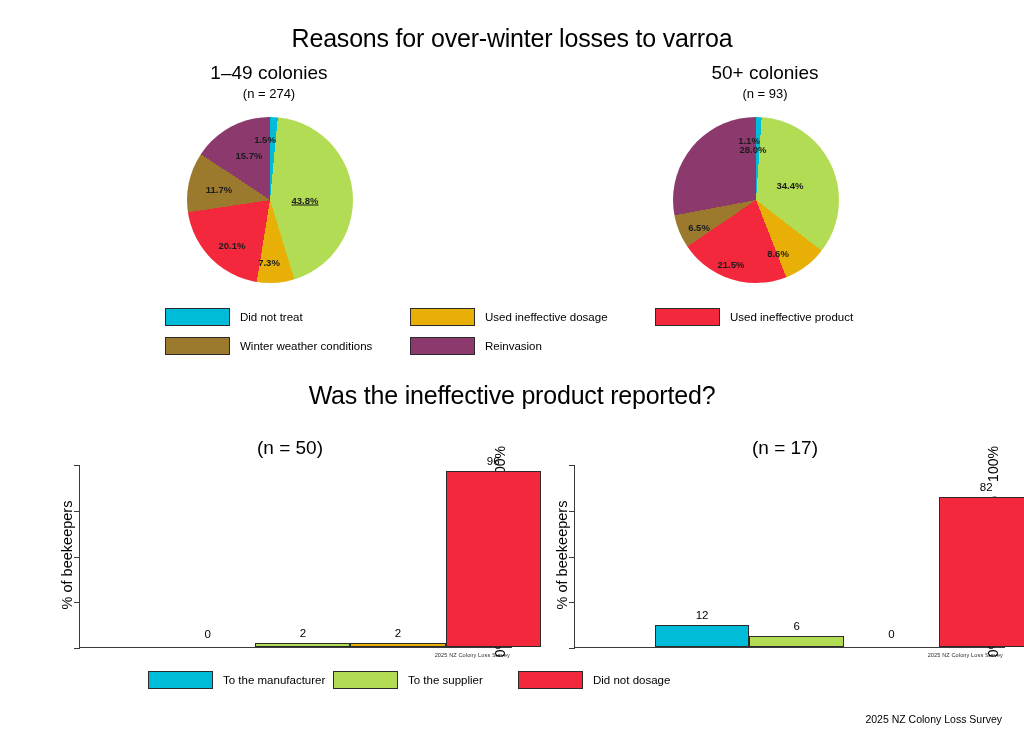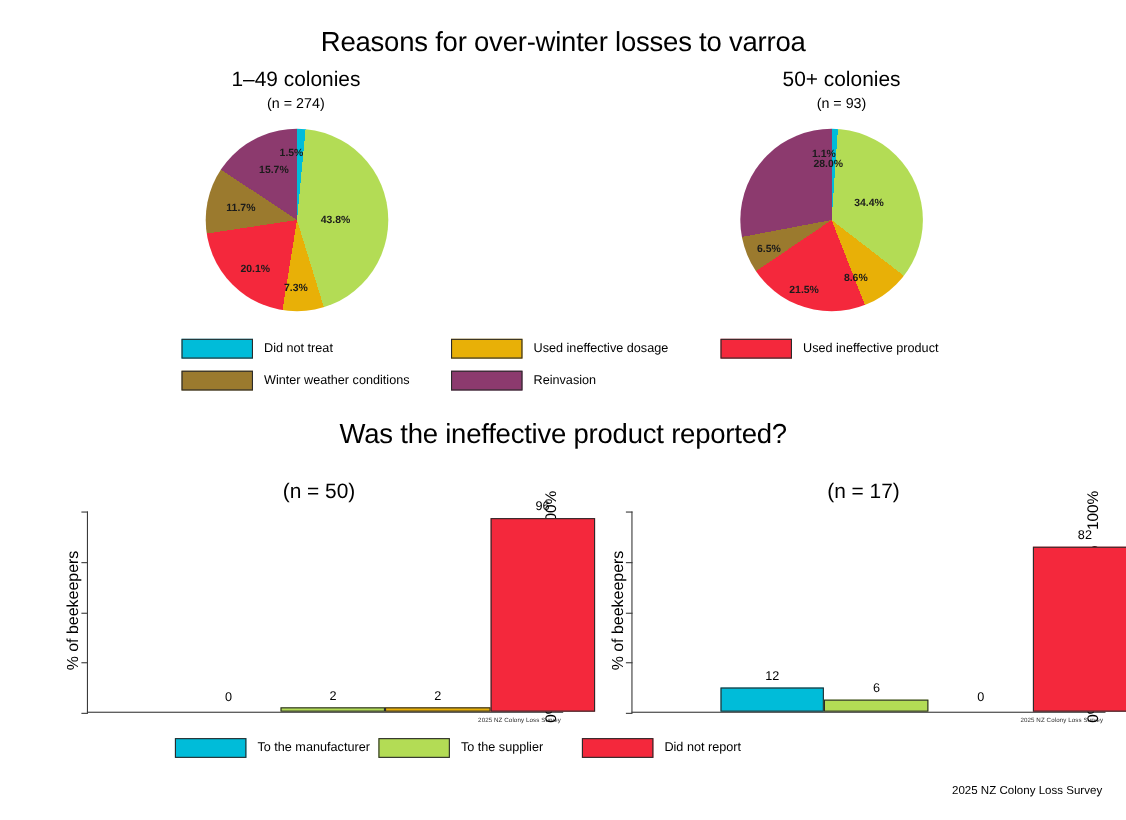--- a/index.html
+++ b/index.html
@@ -148,21 +148,21 @@
   .watermark-small {
     position: absolute;
     font-size: 5.6px;
     color: #2e2e2e;
     white-space: nowrap;
     letter-spacing: 0.1px;
   }
 
   
   #bar-legend {
-    left: 159px; top: 671px;
+    left: 148px; top: 671px;
     width: 740px;
     display: flex;
     text-align: right;
   }
   #bar-legend .leg-item { width: 185px; }
 
   #footer {
     position: absolute;
     right: 22px; bottom: 20px;
     font-size: 10.5px;
@@ -175,21 +175,21 @@
 <div class="abs" id="main-title">Reasons for over-winter losses to varroa</div>
 
 <div class="abs pie-heading" id="pie-left-heading">1–49 colonies</div>
 <div class="abs pie-subheading" id="pie-left-sub">(n = 274)</div>
 
 <div class="abs pie-heading" id="pie-right-heading">50+ colonies</div>
 <div class="abs pie-subheading" id="pie-right-sub">(n = 93)</div>
 
 <div class="abs pie" id="pie-left" style="background: conic-gradient(rgb(0, 188, 217) 0deg, rgb(0, 188, 217) 5.395deg, rgb(179, 220, 85) 5.395deg, rgb(179, 220, 85) 162.917deg, rgb(232, 176, 7) 162.917deg, rgb(232, 176, 7) 189.171deg, rgb(244, 40, 60) 189.171deg, rgb(244, 40, 60) 261.459deg, rgb(155, 122, 46) 261.459deg, rgb(155, 122, 46) 303.536deg, rgb(140, 58, 110) 303.536deg, rgb(140, 58, 110) 360deg);">
     <div class="pie-label" style="left: 78px; top: 22px;">1.5%</div>
-    <div class="pie-label" style="left: 118px; top: 83px;">43.8%</div>
+    <div class="pie-label" style="left: 118px; top: 83px; text-decoration: underline;">43.8%</div>
     <div class="pie-label" style="left: 82px; top: 145px;">7.3%</div>
     <div class="pie-label" style="left: 45px; top: 128px;">20.1%</div>
     <div class="pie-label" style="left: 32px; top: 72px;">11.7%</div>
     <div class="pie-label" style="left: 62px; top: 38px;">15.7%</div>
   </div>
 <div class="abs pie" id="pie-right" style="background: conic-gradient(rgb(0, 188, 217) 0deg, rgb(0, 188, 217) 3.956deg, rgb(179, 220, 85) 3.956deg, rgb(179, 220, 85) 127.672deg, rgb(232, 176, 7) 127.672deg, rgb(232, 176, 7) 158.601deg, rgb(244, 40, 60) 158.601deg, rgb(244, 40, 60) 235.924deg, rgb(155, 122, 46) 235.924deg, rgb(155, 122, 46) 259.301deg, rgb(140, 58, 110) 259.301deg, rgb(140, 58, 110) 360deg);">
     <div class="pie-label" style="left: 76px; top: 23px;">1.1%</div>
     <div class="pie-label" style="left: 117px; top: 68px;">34.4%</div>
     <div class="pie-label" style="left: 105px; top: 136px;">8.6%</div>
     <div class="pie-label" style="left: 58px; top: 147px;">21.5%</div>
@@ -273,17 +273,17 @@
     <div class="leg-item">
       <div class="leg-swatch" style="background: rgb(0, 188, 217);"></div>
       <div class="leg-text">To the manufacturer</div>
     </div>
     <div class="leg-item">
       <div class="leg-swatch" style="background: rgb(179, 220, 85);"></div>
       <div class="leg-text">To the supplier</div>
     </div>
     <div class="leg-item">
       <div class="leg-swatch" style="background: rgb(244, 40, 60);"></div>
-      <div class="leg-text">Did not report</div>
+      <div class="leg-text">Did not dosage</div>
     </div>
   </div>
 
 <div id="footer">2025 NZ Colony Loss Survey</div>
 
 </body></html>

